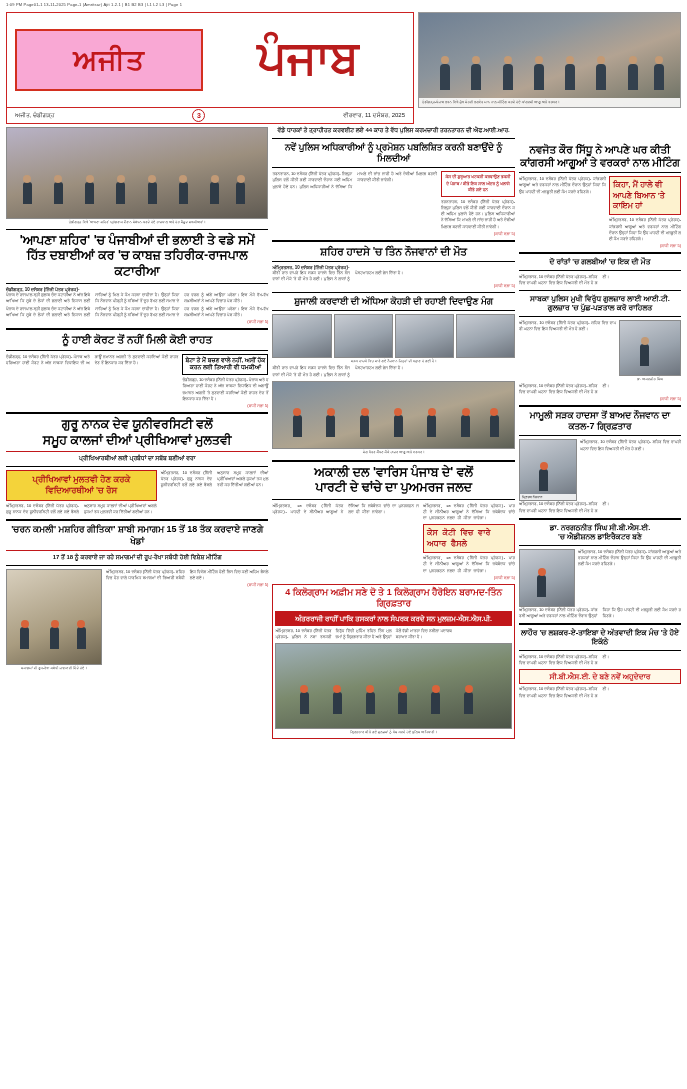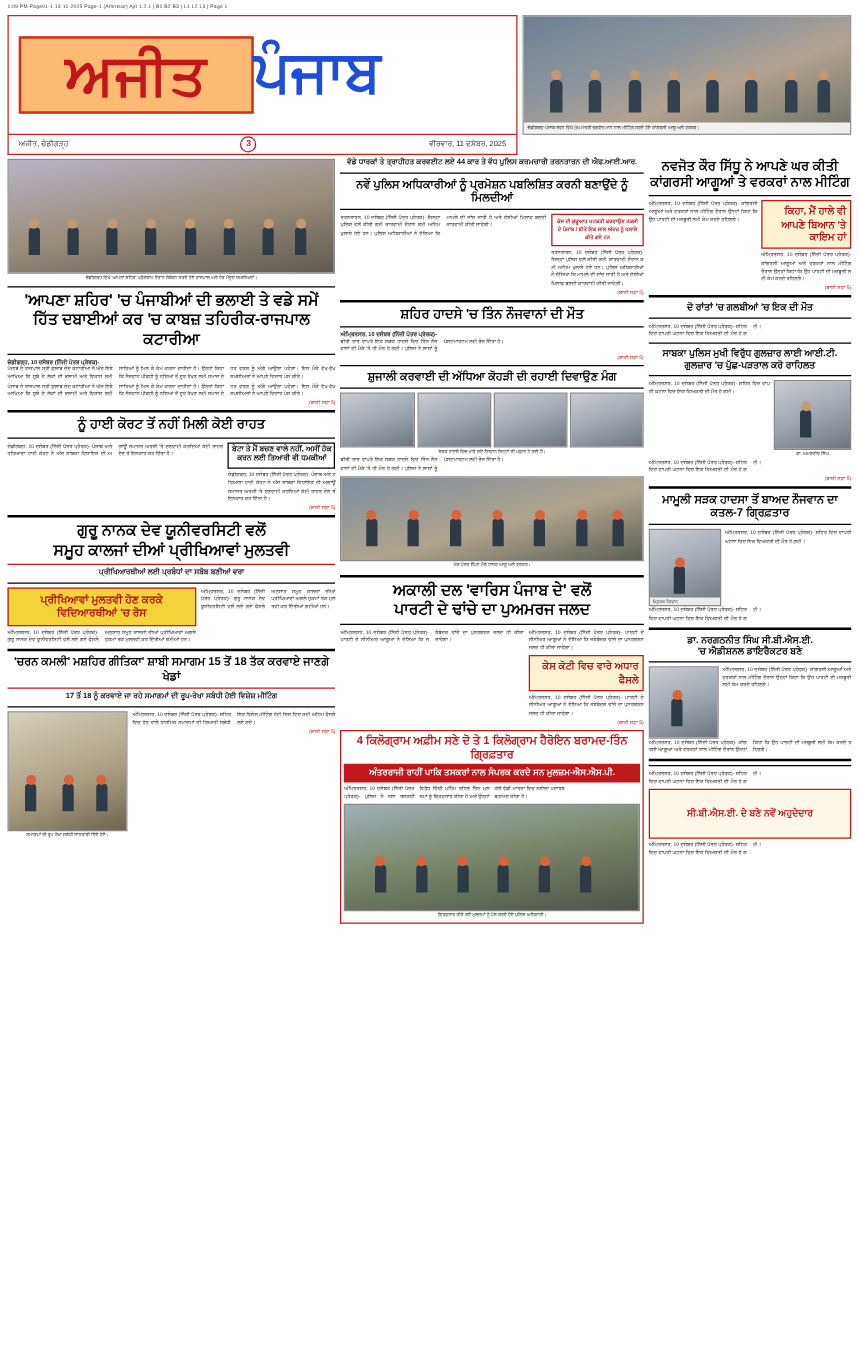--- a/index.html
+++ b/index.html
@@ -43,36 +43,37 @@
   }
   .masthead-left {
     width: 408px;
     border: 1px solid #c22;
     position: relative;
     background: #fff;
     display: flex;
     align-items: center;
   }
   .logo-box {
-    background: #fdba74;
+    background: #f9a8d4;
     border: 2px solid #d32f1f;
     width: 188px;
     height: 62px;
     margin-left: 8px;
     display: flex; align-items: center; justify-content: center;
-    font-size: 45px;
+    font-size: 28px;
     font-weight: bold;
     color: #c1171a;
     letter-spacing: 1px;
   }
   .logo-punjab {
     flex: 1;
+    text-align: center;
     font-size: 46px;
     font-weight: bold;
-    color: #1d4ed8;
+    color: #b91c1c;
     line-height: 1;
     padding-bottom: 6px;
   }
   .mast-photo {
     flex: 1;
     border: 1px solid #999;
     background: linear-gradient(160deg,#6e7f93 0%,#8b949c 35%,#b3a392 60%,#6a6f63 100%);
     position: relative;
     overflow: hidden;
   }
@@ -128,21 +129,21 @@
   }
 
   
   .grid {
     display: flex;
     gap: 4px;
     margin-top: 3px;
   }
   .col-left   { width: 264px; }
   .col-mid    { width: 244px; }
-  .col-right  { width: 163px; }
+  .col-right  { width: 163px; margin-top: 16px; }
 
   .box { margin-bottom: 4px; }
 
   .hl {
     font-weight: bold;
     color: #000;
     line-height: 1.25;
     text-align: center;
   }
   .hl-lg { font-size: 12.5px; }
@@ -242,21 +243,21 @@
     padding: 3px 4px;
     line-height: 1.35;
     border: 1px solid #c1171a;
   }
   .banner-tint {
     background: #fdf2cf;
     border: 1px solid #c1171a;
     color: #b0141a;
     font-size: 8px;
     font-weight: bold;
-    text-align: right;
+    text-align: left;
     padding: 3px;
     line-height: 1.3;
   }
   .kicker-box {
     border: 1px solid #000;
     font-size: 6px;
     font-weight: bold;
     text-align: center;
     padding: 2px;
     line-height: 1.3;
@@ -267,21 +268,21 @@
     text-align: center;
     color: #111;
     line-height: 1.3;
   }
 
   .imgrow { display: flex; gap: 2px; }
   .imgrow .photo { flex: 1; height: 44px; }
   .ad-strip {
     border: 1px solid #c1171a;
     background: #fff8e8;
-    padding: 14px;
+    padding: 2px;
   }
 </style>
 </head>
 <body>
 
 <div class="printbar">1:09 PM  Page01-1  13-11-2025  Page-1  (Amritsar)  Ajit  1.2.1 | B1 B2 B3  |  L1 L2 L3  |  Page 1</div>
 
 <div class="page">
 
   <div class="masthead">
@@ -457,21 +458,21 @@
         </div>
         <div class="cap-below">ਮੰਗ ਪੱਤਰ ਸੌਂਪਣ ਮੌਕੇ ਹਾਜ਼ਰ ਆਗੂ ਅਤੇ ਵਰਕਰ।</div>
       </div>
 
       <div class="rule-thick"></div>
 
       <div class="box">
         <div class="hl hl-lg">ਅਕਾਲੀ ਦਲ 'ਵਾਰਿਸ ਪੰਜਾਬ ਦੇ' ਵਲੋਂ</div>
         <div class="hl hl-lg">ਪਾਰਟੀ ਦੇ ਢਾਂਚੇ ਦਾ ਪੁਅਮਰਜ ਜਲਦ</div>
         <div class="rule"></div>
-        <div style="display:flex; gap:4px;">
+        <div style="display:flex; gap:4px;font-family:Liberation Mono, monospace;">
           <div style="flex:1">
             <div class="body-text cols2">ਅੰਮ੍ਰਿਤਸਰ, 10 ਦਸੰਬਰ (ਨਿੱਜੀ ਪੱਤਰ ਪ੍ਰੇਰਕ)- ਪਾਰਟੀ ਦੇ ਸੀਨੀਅਰ ਆਗੂਆਂ ਨੇ ਦੱਸਿਆ ਕਿ ਜਥੇਬੰਦਕ ਢਾਂਚੇ ਦਾ ਪੁਨਰਗਠਨ ਜਲਦ ਹੀ ਕੀਤਾ ਜਾਵੇਗਾ।</div>
           </div>
           <div style="width:92px">
             <div class="body-text">ਅੰਮ੍ਰਿਤਸਰ, 10 ਦਸੰਬਰ (ਨਿੱਜੀ ਪੱਤਰ ਪ੍ਰੇਰਕ)- ਪਾਰਟੀ ਦੇ ਸੀਨੀਅਰ ਆਗੂਆਂ ਨੇ ਦੱਸਿਆ ਕਿ ਜਥੇਬੰਦਕ ਢਾਂਚੇ ਦਾ ਪੁਨਰਗਠਨ ਜਲਦ ਹੀ ਕੀਤਾ ਜਾਵੇਗਾ।</div>
             <div class="banner-tint" style="margin-top:3px">ਕੇਸ ਕੋਟੀ ਵਿਚ ਵਾਰੇ ਅਧਾਰ ਫੈਸਲੇ</div>
             <div class="body-text" style="margin-top:2px">ਅੰਮ੍ਰਿਤਸਰ, 10 ਦਸੰਬਰ (ਨਿੱਜੀ ਪੱਤਰ ਪ੍ਰੇਰਕ)- ਪਾਰਟੀ ਦੇ ਸੀਨੀਅਰ ਆਗੂਆਂ ਨੇ ਦੱਸਿਆ ਕਿ ਜਥੇਬੰਦਕ ਢਾਂਚੇ ਦਾ ਪੁਨਰਗਠਨ ਜਲਦ ਹੀ ਕੀਤਾ ਜਾਵੇਗਾ।</div>
           </div>
         </div>
         <div class="contd">(ਬਾਕੀ ਸਫ਼ਾ 5)</div>
@@ -581,20 +582,21 @@
           <div style="flex:1">
             <div class="body-text">ਅੰਮ੍ਰਿਤਸਰ, 10 ਦਸੰਬਰ (ਨਿੱਜੀ ਪੱਤਰ ਪ੍ਰੇਰਕ)- ਕਾਂਗਰਸੀ ਆਗੂਆਂ ਅਤੇ ਵਰਕਰਾਂ ਨਾਲ ਮੀਟਿੰਗ ਦੌਰਾਨ ਉਨ੍ਹਾਂ ਕਿਹਾ ਕਿ ਉਹ ਪਾਰਟੀ ਦੀ ਮਜ਼ਬੂਤੀ ਲਈ ਕੰਮ ਕਰਦੇ ਰਹਿਣਗੇ।</div>
           </div>
         </div>
         <div class="body-text cols2">ਅੰਮ੍ਰਿਤਸਰ, 10 ਦਸੰਬਰ (ਨਿੱਜੀ ਪੱਤਰ ਪ੍ਰੇਰਕ)- ਕਾਂਗਰਸੀ ਆਗੂਆਂ ਅਤੇ ਵਰਕਰਾਂ ਨਾਲ ਮੀਟਿੰਗ ਦੌਰਾਨ ਉਨ੍ਹਾਂ ਕਿਹਾ ਕਿ ਉਹ ਪਾਰਟੀ ਦੀ ਮਜ਼ਬੂਤੀ ਲਈ ਕੰਮ ਕਰਦੇ ਰਹਿਣਗੇ।</div>
       </div>
 
       <div class="rule-thick"></div>
 
       <div class="box">
+        <div class="hl hl-xs">ਲਾਹੌਰ 'ਚ ਲਸ਼ਕਰ-ਏ-ਤਾਇਬਾ ਦੇ ਅੱਤਵਾਦੀ ਇਕ ਮੰਚ 'ਤੇ ਹੋਏ ਇਕੱਠੇ</div>
         <div class="rule"></div>
         <div class="body-text cols2">ਅੰਮ੍ਰਿਤਸਰ, 10 ਦਸੰਬਰ (ਨਿੱਜੀ ਪੱਤਰ ਪ੍ਰੇਰਕ)- ਸ਼ਹਿਰ ਵਿਚ ਵਾਪਰੀ ਘਟਨਾ ਵਿਚ ਇਕ ਵਿਅਕਤੀ ਦੀ ਮੌਤ ਹੋ ਗਈ।</div>
         <div class="ad-strip" style="margin-top:3px">
           <div class="hl hl-xs hl-red">ਸੀ.ਬੀ.ਐਸ.ਈ. ਦੇ ਬਣੇ ਨਵੇਂ ਅਹੁਦੇਦਾਰ</div>
         </div>
         <div class="body-text cols2" style="margin-top:2px">ਅੰਮ੍ਰਿਤਸਰ, 10 ਦਸੰਬਰ (ਨਿੱਜੀ ਪੱਤਰ ਪ੍ਰੇਰਕ)- ਸ਼ਹਿਰ ਵਿਚ ਵਾਪਰੀ ਘਟਨਾ ਵਿਚ ਇਕ ਵਿਅਕਤੀ ਦੀ ਮੌਤ ਹੋ ਗਈ।</div>
       </div>
     </div>
 
   </div>

